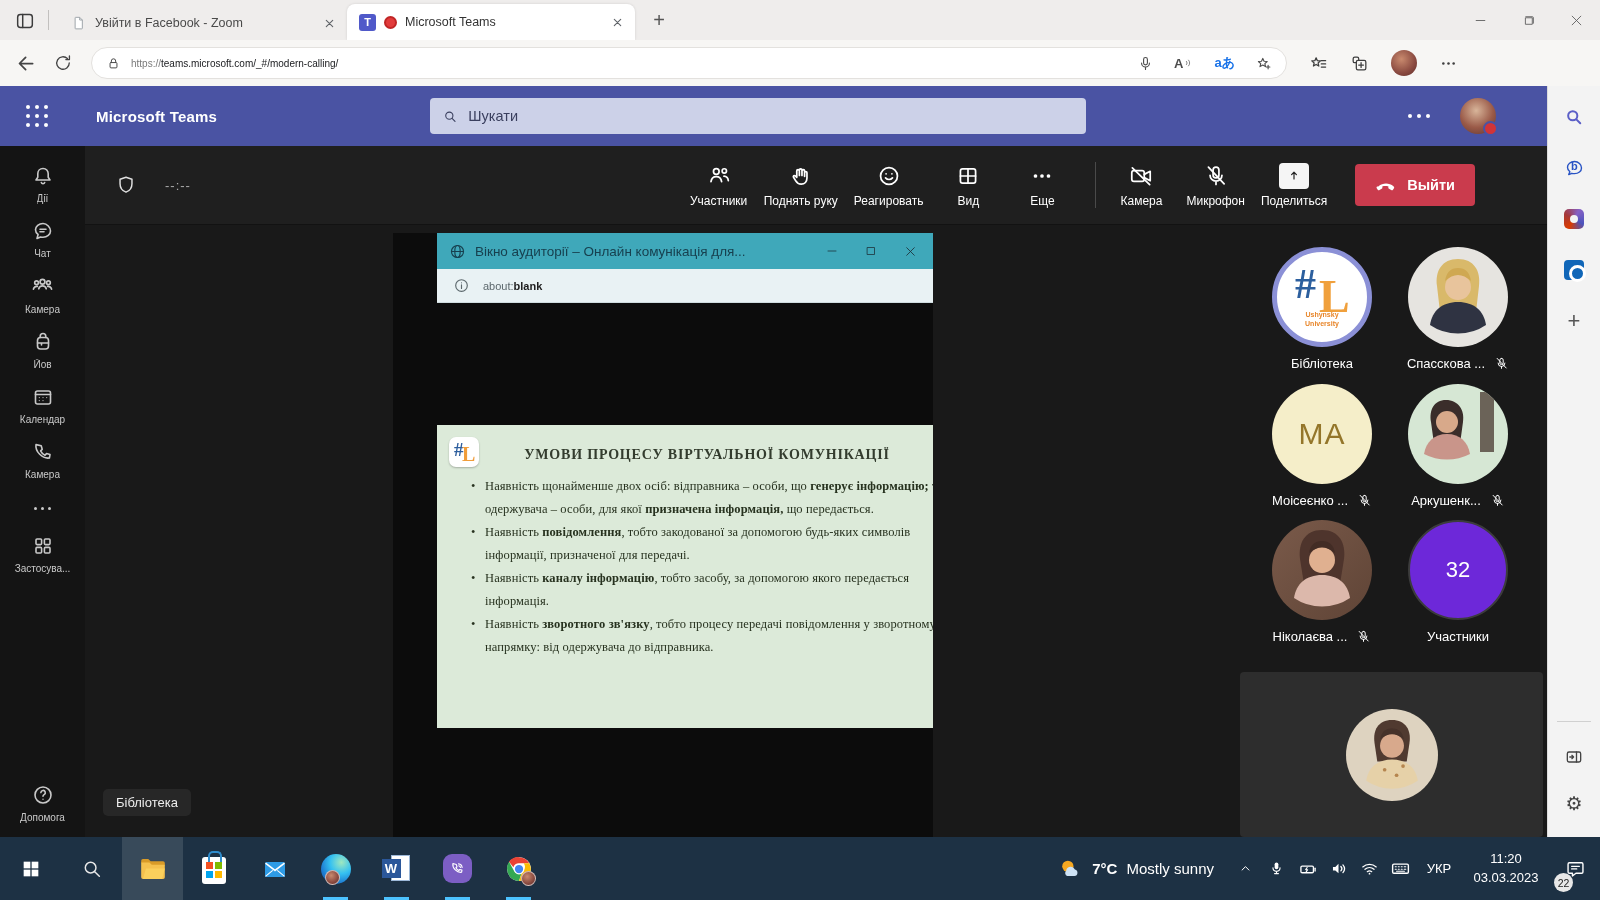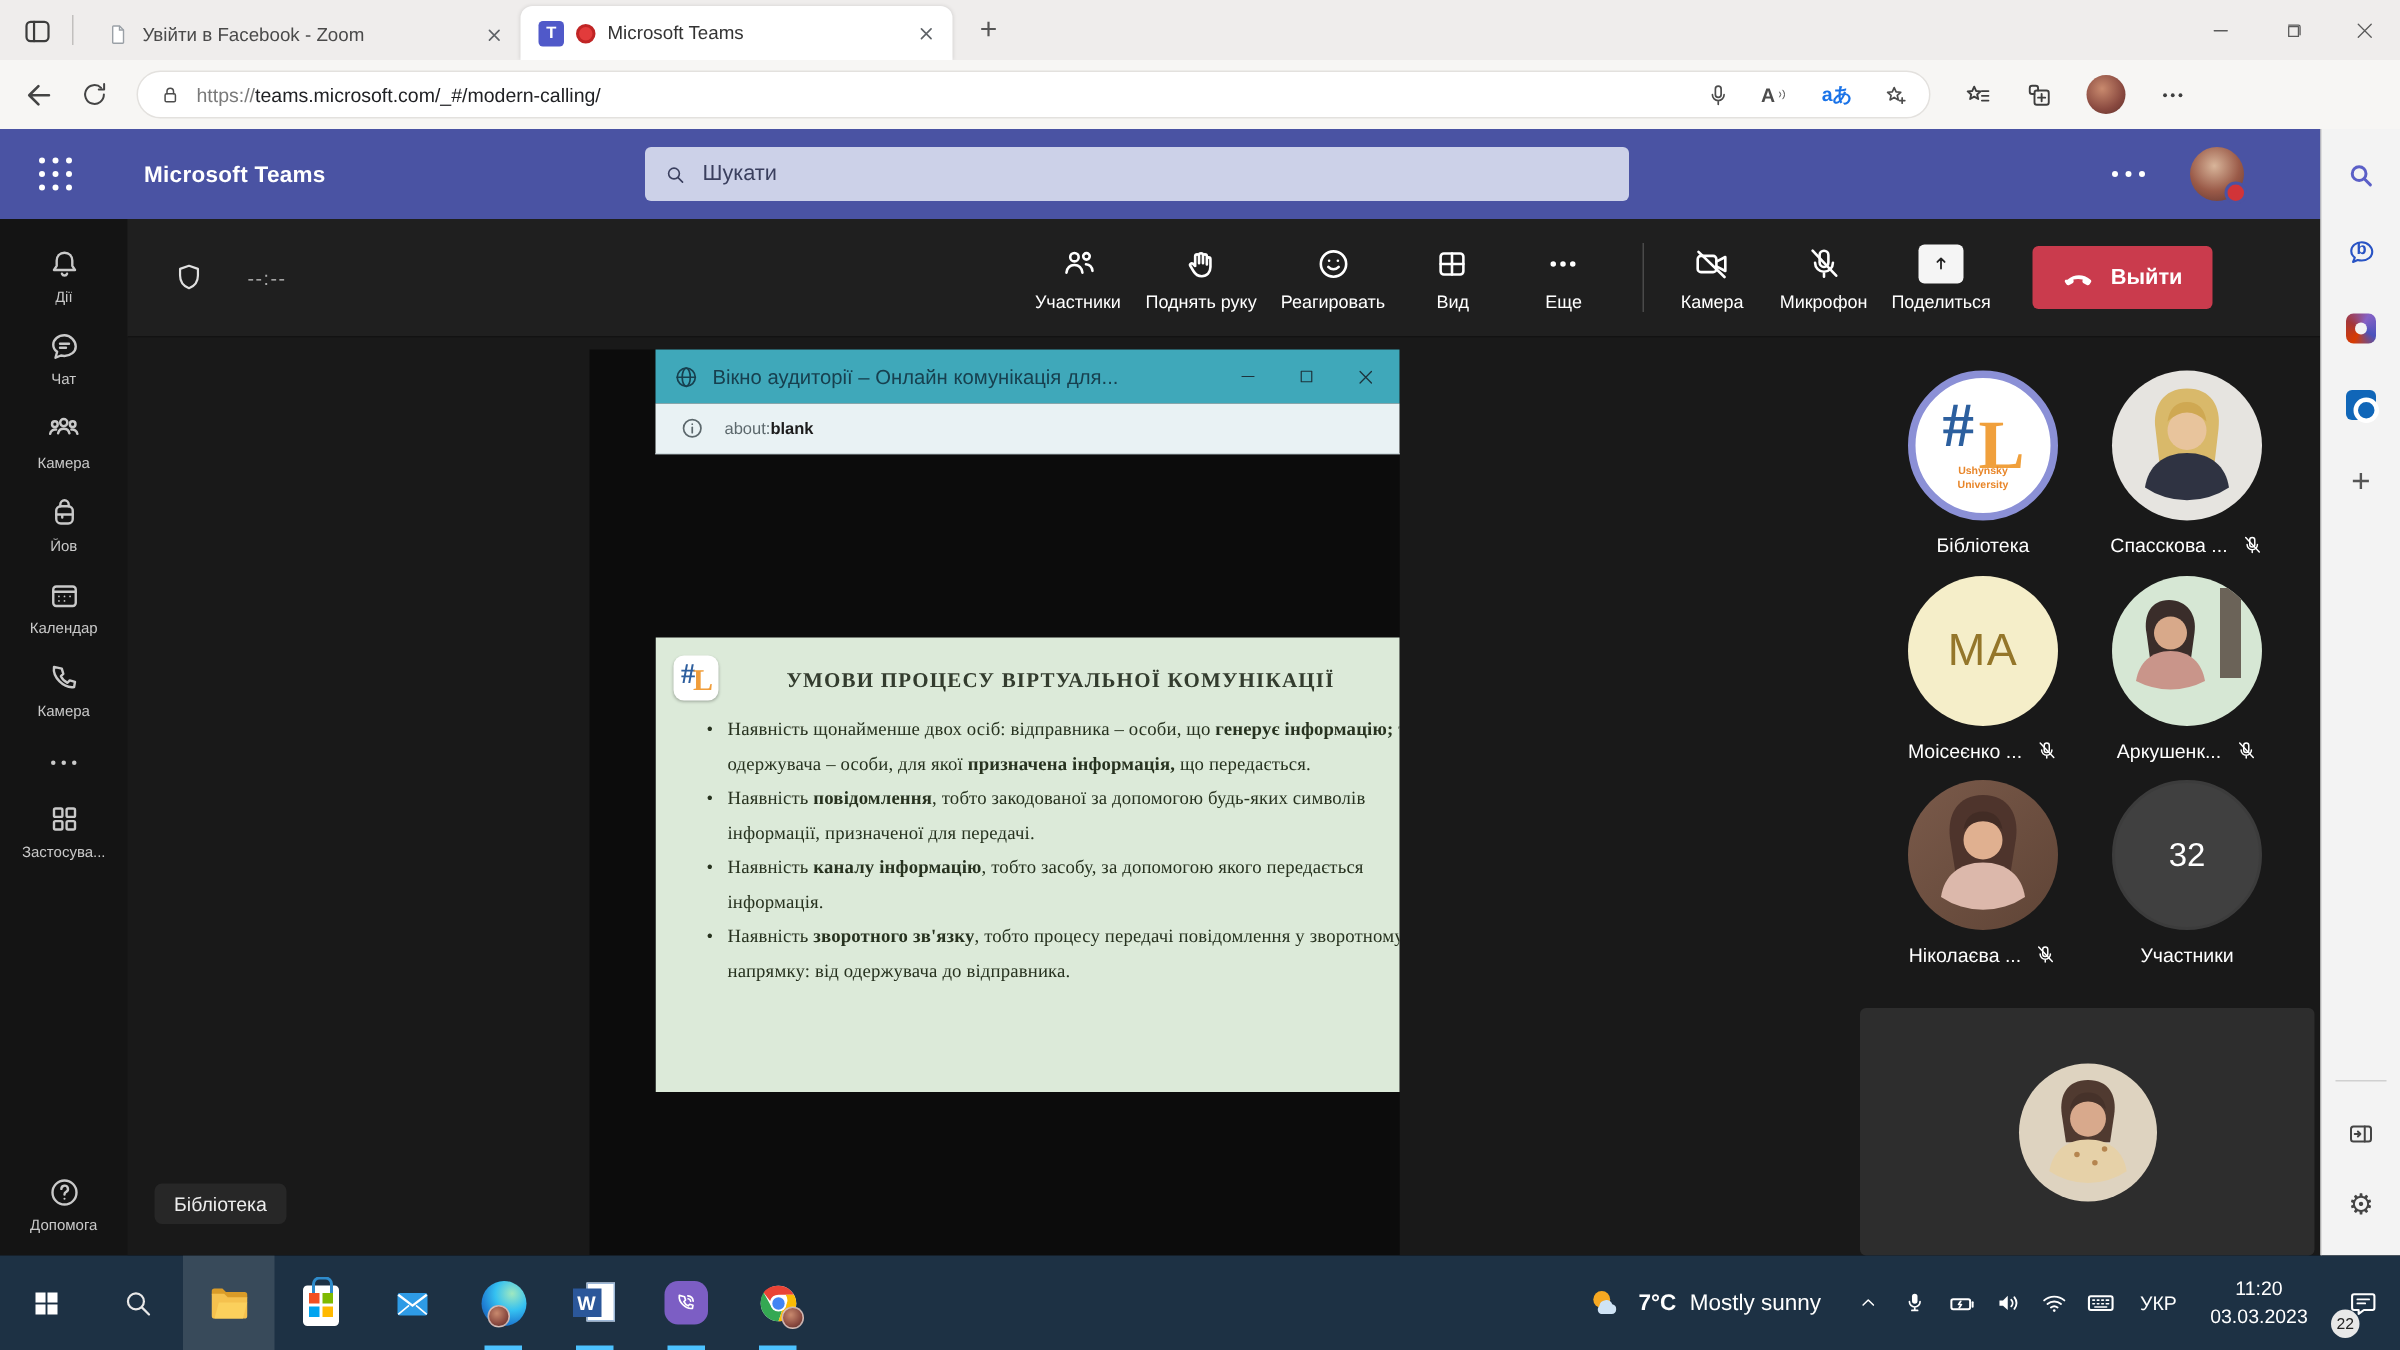--- a/index.html
+++ b/index.html
@@ -20,21 +20,21 @@
   .ic-teams-fav { width:17px; height:17px; border-radius:3px; background:#5059c9; color:#fff; font-size:11px; font-weight:bold; display:flex; align-items:center; justify-content:center; }
   .rec-dot { width:13px; height:13px; border-radius:50%; background:#e23b3b; border:2px solid #c02525; }
   .newtab-btn { font-size:20px; color:#555; margin:0 0 8px 12px; width:24px; text-align:center; }
   .win-controls { position:absolute; right:0; top:0; height:40px; display:flex; }
   .win-btn { width:48px; height:40px; display:flex; align-items:center; justify-content:center; color:#5a5a5a; }
 
   
   .navbar { position:absolute; left:0; top:40px; width:1600px; height:46px; background:#f7f6f4; display:flex; align-items:center; }
   .nav-ic { color:#444; margin-left:16px; }
   .url-pill { margin-left:18px; width:1196px; height:32px; background:#fff; border:1px solid #e3e1de; border-radius:16px; display:flex; align-items:center; padding:0 14px; gap:10px; }
-  .url-text { font-size:13px; color:#202124; white-space:nowrap; }
+  .url-text { font-size:10px; color:#202124; white-space:nowrap; }
   .url-text .scheme { color:#7a7a7a; }
   .pill-spacer { flex:1; }
   .pill-ic { color:#4c4c4c; margin-left:10px; }
   .translate-txt { color:#1a73e8; font-size:13px; font-weight:bold; margin-left:10px; }
   .bar-ic { color:#3e3e3e; margin-left:22px; }
   .mini-avatar { width:26px; height:26px; border-radius:50%; margin-left:22px; background:radial-gradient(circle at 40% 35%,#c98a6e 0%,#8a4a40 60%,#5e2e2a 100%); }
 
   
   .teamsbar { position:absolute; left:0; top:86px; width:1547px; height:60px; background:#4a53a3; color:#fff; display:flex; align-items:center; }
   .waffle { display:grid; grid-template-columns:repeat(3,4px); grid-gap:5px; margin-left:26px; }
@@ -98,21 +98,21 @@
 
   
   .tile { position:absolute; width:136px; text-align:center; }
   .avatar { width:100px; height:100px; border-radius:50%; margin:0 auto; position:relative; overflow:hidden; }
   .tile .nm { margin-top:9px; color:#fff; font-size:13px; display:flex; align-items:center; justify-content:center; gap:9px; white-space:nowrap; }
   .av-logo { background:#fff; border:5px solid #8b90d6; }
   .logo-hash { position:absolute; left:18px; top:8px; font-weight:bold; font-size:42px; color:#2c5f9e; font-family:"Liberation Serif",serif; }
   .logo-el { position:absolute; left:42px; top:18px; font-weight:bold; font-size:46px; color:#f0a03c; font-family:"Liberation Serif",serif; }
   .logo-sub { position:absolute; left:0; right:0; bottom:14px; font-size:7px; font-weight:bold; color:#e8862a; line-height:1.2; }
   .av-initials { background:#f5eec9; display:flex; align-items:center; justify-content:center; font-size:30px; color:#94762a; letter-spacing:1px; }
-  .av-count { background:#404040; border:2px solid #3c3c3c; display:flex; align-items:center; justify-content:center; color:#fff; font-size:22px;text-align:center; }
+  .av-count { background:#6d28d9; border:2px solid #3c3c3c; display:flex; align-items:center; justify-content:center; color:#fff; font-size:22px;text-align:center; }
   .person { width:100%; height:100%; }
   .micoff { color:#fff; }
   .selftile { position:absolute; left:1240px; top:526px; width:303px; height:165px; background:#2d2d2d; border-radius:4px; display:flex; align-items:center; justify-content:center; }
   .selftile .avatar { width:92px; height:92px; }
 
   
   .edgebar { position:absolute; left:1547px; top:86px; width:53px; height:751px; background:#f3f3f3; border-left:1px solid #dcdcdc; display:flex; flex-direction:column; align-items:center; padding:20px 0 22px; gap:29px; }
   .eb-ic { width:22px; height:22px; display:flex; align-items:center; justify-content:center; }
   .eb-plus { font-size:22px; color:#555; line-height:20px; }
   .eb-bottom { margin-top:auto; display:flex; flex-direction:column; align-items:center; gap:24px; width:100%; }

